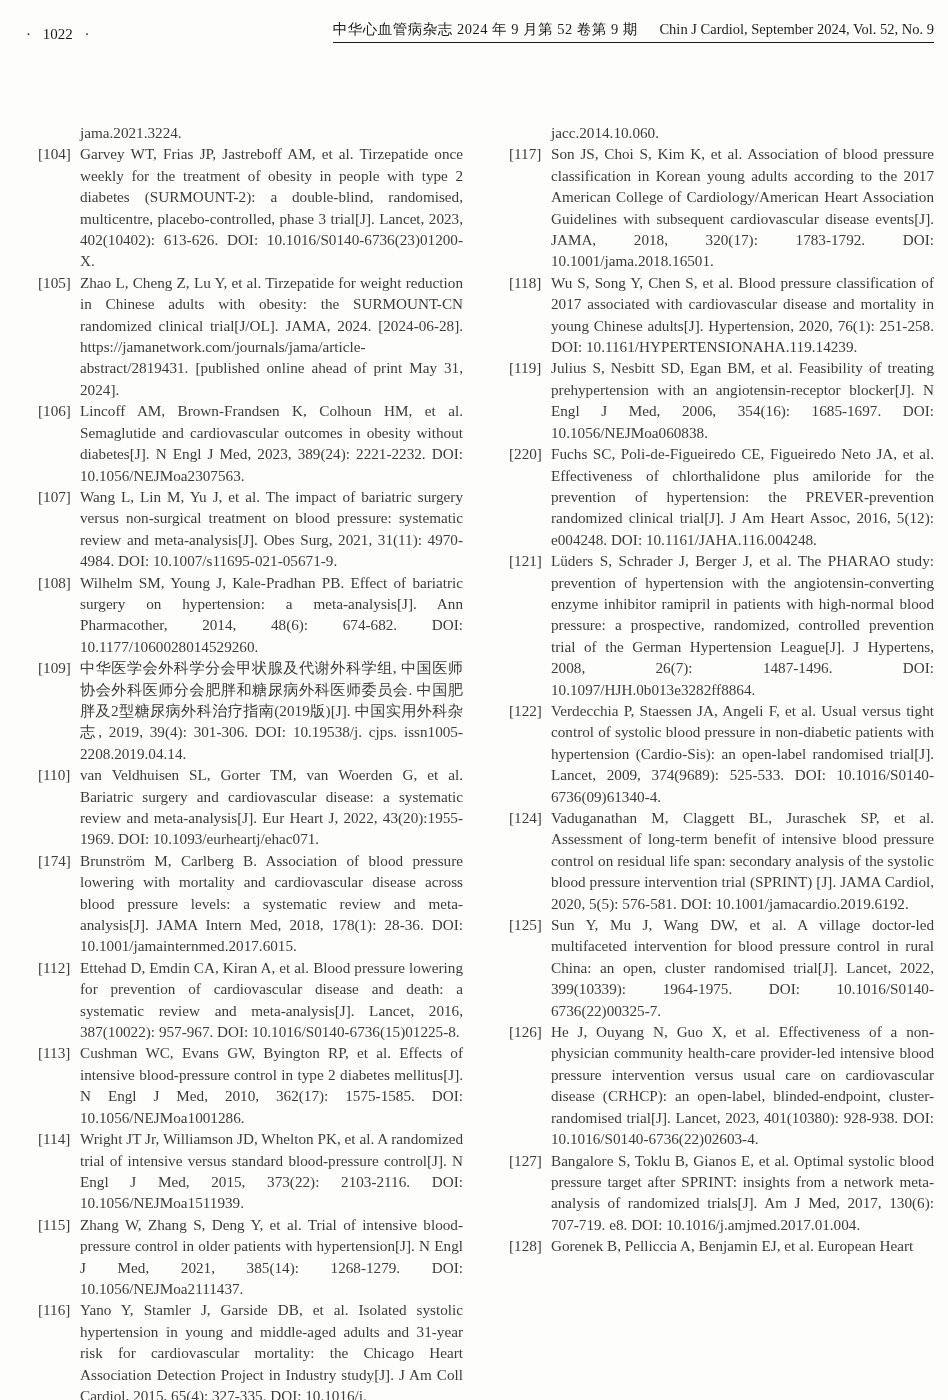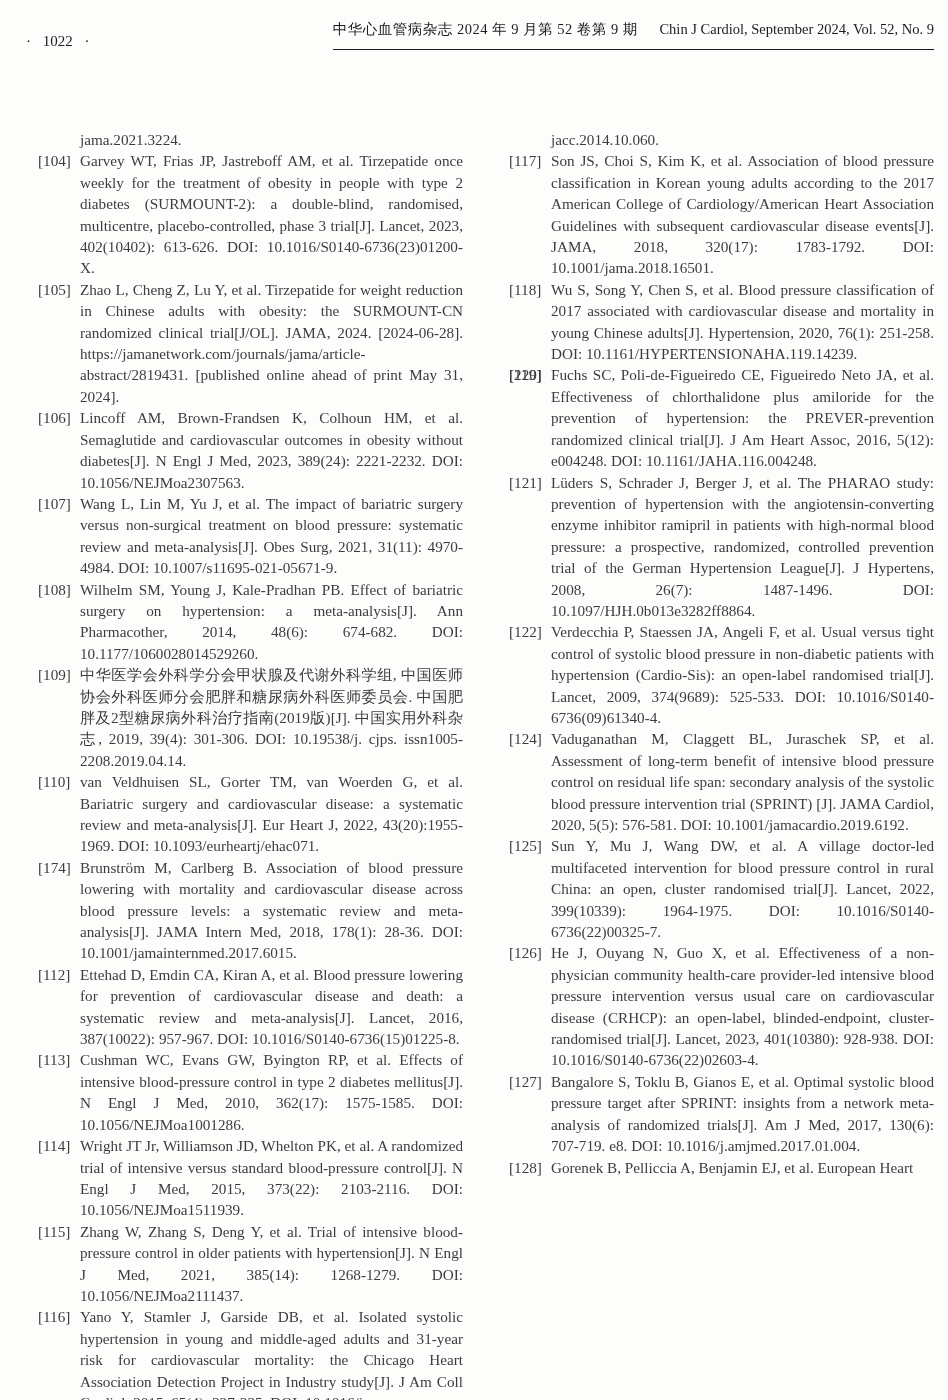--- a/index.html
+++ b/index.html
@@ -25,21 +25,21 @@
   }
   .page-no {
     font-size: 15px;
     word-spacing: 8px;
     padding-left: 2px;
     white-space: nowrap;
   }
   .journal-line {
     font-size: 14.5px;
     border-bottom: 1.5px solid #1c1c1c;
-    padding-bottom: 10px;
+    padding-bottom: 3px;
     white-space: nowrap;
   }
   .journal-line .cn { letter-spacing: 0.5px; }
   .journal-line .en { margin-left: 18px; }
   
   .columns {
     display: flex;
     gap: 46px;
     margin-top: 33px;
     padding-left: 14px;
@@ -90,21 +90,21 @@
       <div class="ref"><span class="num">[113]</span><span>Cushman WC, Evans GW, Byington RP, et al. Effects of intensive blood-pressure control in type 2 diabetes mellitus[J]. N Engl J Med, 2010, 362(17): 1575-1585. DOI: 10.1056/NEJMoa1001286.</span></div>
       <div class="ref"><span class="num">[114]</span><span>Wright JT Jr, Williamson JD, Whelton PK, et al. A randomized trial of intensive versus standard blood-pressure control[J]. N Engl J Med, 2015, 373(22): 2103-2116. DOI: 10.1056/NEJMoa1511939.</span></div>
       <div class="ref"><span class="num">[115]</span><span>Zhang W, Zhang S, Deng Y, et al. Trial of intensive blood-pressure control in older patients with hypertension[J]. N Engl J Med, 2021, 385(14): 1268-1279. DOI: 10.1056/NEJMoa2111437.</span></div>
       <div class="ref"><span class="num">[116]</span><span>Yano Y, Stamler J, Garside DB, et al. Isolated systolic hypertension in young and middle-aged adults and 31-year risk for cardiovascular mortality: the Chicago Heart Association Detection Project in Industry study[J]. J Am Coll Cardiol, 2015, 65(4): 327-335. DOI: 10.1016/j.</span></div>
     </div>
 
     <div class="col">
       <div class="ref"><span>jacc.2014.10.060.</span></div>
       <div class="ref"><span class="num">[117]</span><span>Son JS, Choi S, Kim K, et al. Association of blood pressure classification in Korean young adults according to the 2017 American College of Cardiology/American Heart Association Guidelines with subsequent cardiovascular disease events[J]. JAMA, 2018, 320(17): 1783-1792. DOI: 10.1001/jama.2018.16501.</span></div>
       <div class="ref"><span class="num">[118]</span><span>Wu S, Song Y, Chen S, et al. Blood pressure classification of 2017 associated with cardiovascular disease and mortality in young Chinese adults[J]. Hypertension, 2020, 76(1): 251-258. DOI: 10.1161/HYPERTENSIONAHA.119.14239.</span></div>
-      <div class="ref"><span class="num">[119]</span></div>
+      <div class="ref"><span class="num">[119]</span><span>Julius S, Nesbitt SD, Egan BM, et al. Feasibility of treating prehypertension with an angiotensin-receptor blocker[J]. N Engl J Med, 2006, 354(16): 1685-1697. DOI: 10.1056/NEJMoa060838.</span></div>
       <div class="ref"><span class="num">[220]</span><span>Fuchs SC, Poli-de-Figueiredo CE, Figueiredo Neto JA, et al. Effectiveness of chlorthalidone plus amiloride for the prevention of hypertension: the PREVER-prevention randomized clinical trial[J]. J Am Heart Assoc, 2016, 5(12): e004248. DOI: 10.1161/JAHA.116.004248.</span></div>
       <div class="ref"><span class="num">[121]</span><span>Lüders S, Schrader J, Berger J, et al. The PHARAO study: prevention of hypertension with the angiotensin-converting enzyme inhibitor ramipril in patients with high-normal blood pressure: a prospective, randomized, controlled prevention trial of the German Hypertension League[J]. J Hypertens, 2008, 26(7): 1487-1496. DOI: 10.1097/HJH.0b013e3282ff8864.</span></div>
       <div class="ref"><span class="num">[122]</span><span>Verdecchia P, Staessen JA, Angeli F, et al. Usual versus tight control of systolic blood pressure in non-diabetic patients with hypertension (Cardio-Sis): an open-label randomised trial[J]. Lancet, 2009, 374(9689): 525-533. DOI: 10.1016/S0140-6736(09)61340-4.</span></div>
       <div class="ref"><span class="num">[124]</span><span>Vaduganathan M, Claggett BL, Juraschek SP, et al. Assessment of long-term benefit of intensive blood pressure control on residual life span: secondary analysis of the systolic blood pressure intervention trial (SPRINT) [J]. JAMA Cardiol, 2020, 5(5): 576-581. DOI: 10.1001/jamacardio.2019.6192.</span></div>
       <div class="ref"><span class="num">[125]</span><span>Sun Y, Mu J, Wang DW, et al. A village doctor-led multifaceted intervention for blood pressure control in rural China: an open, cluster randomised trial[J]. Lancet, 2022, 399(10339): 1964-1975. DOI: 10.1016/S0140-6736(22)00325-7.</span></div>
       <div class="ref"><span class="num">[126]</span><span>He J, Ouyang N, Guo X, et al. Effectiveness of a non-physician community health-care provider-led intensive blood pressure intervention versus usual care on cardiovascular disease (CRHCP): an open-label, blinded-endpoint, cluster-randomised trial[J]. Lancet, 2023, 401(10380): 928-938. DOI: 10.1016/S0140-6736(22)02603-4.</span></div>
       <div class="ref"><span class="num">[127]</span><span>Bangalore S, Toklu B, Gianos E, et al. Optimal systolic blood pressure target after SPRINT: insights from a network meta-analysis of randomized trials[J]. Am J Med, 2017, 130(6): 707-719. e8. DOI: 10.1016/j.amjmed.2017.01.004.</span></div>
       <div class="ref"><span class="num">[128]</span><span>Gorenek B, Pelliccia A, Benjamin EJ, et al. European Heart</span></div>
     </div>
 

